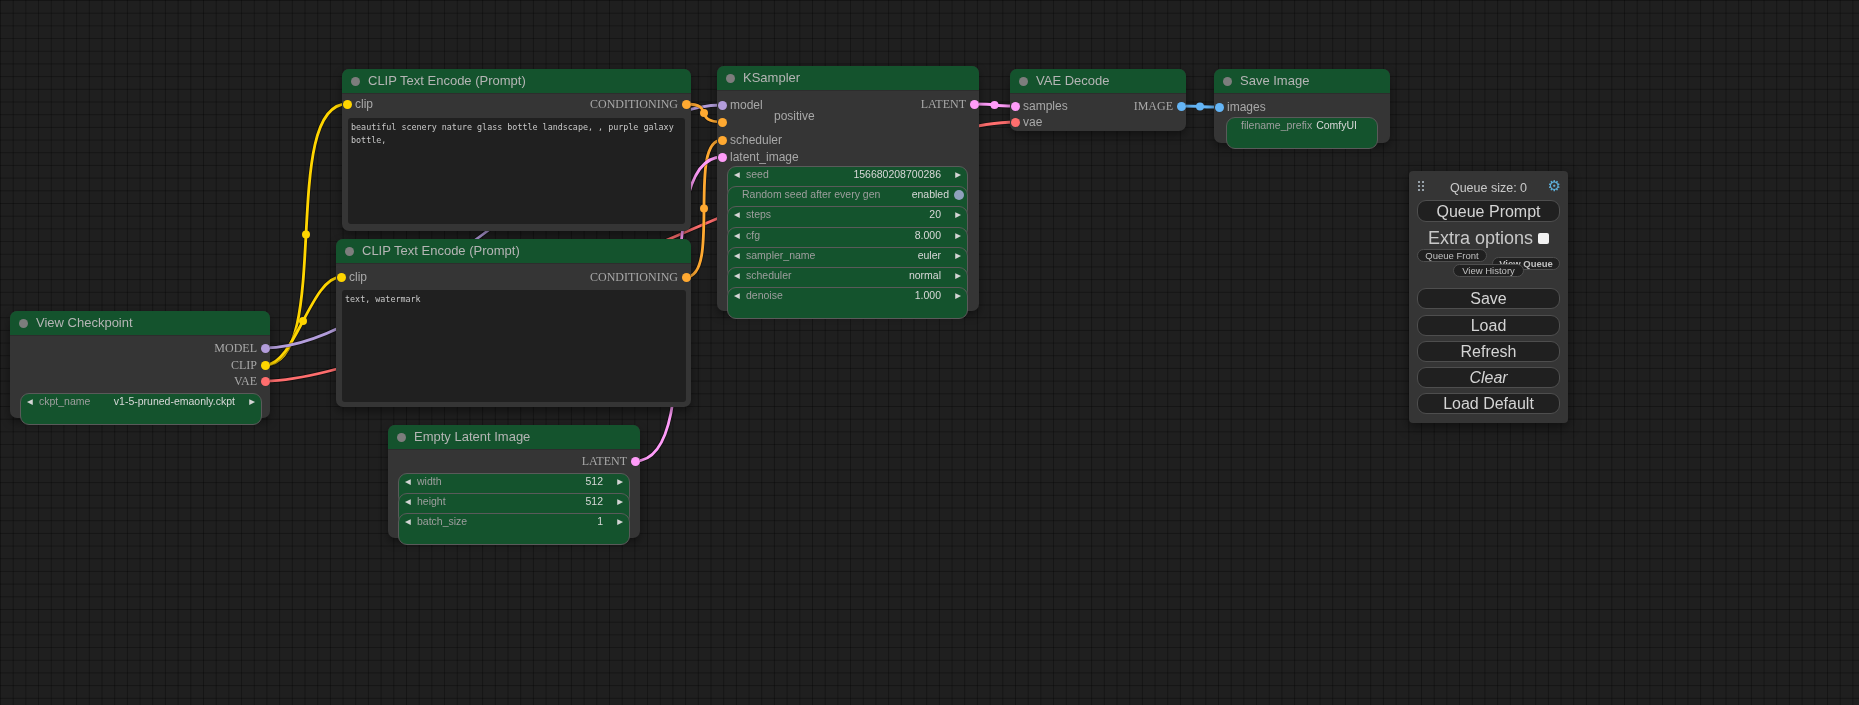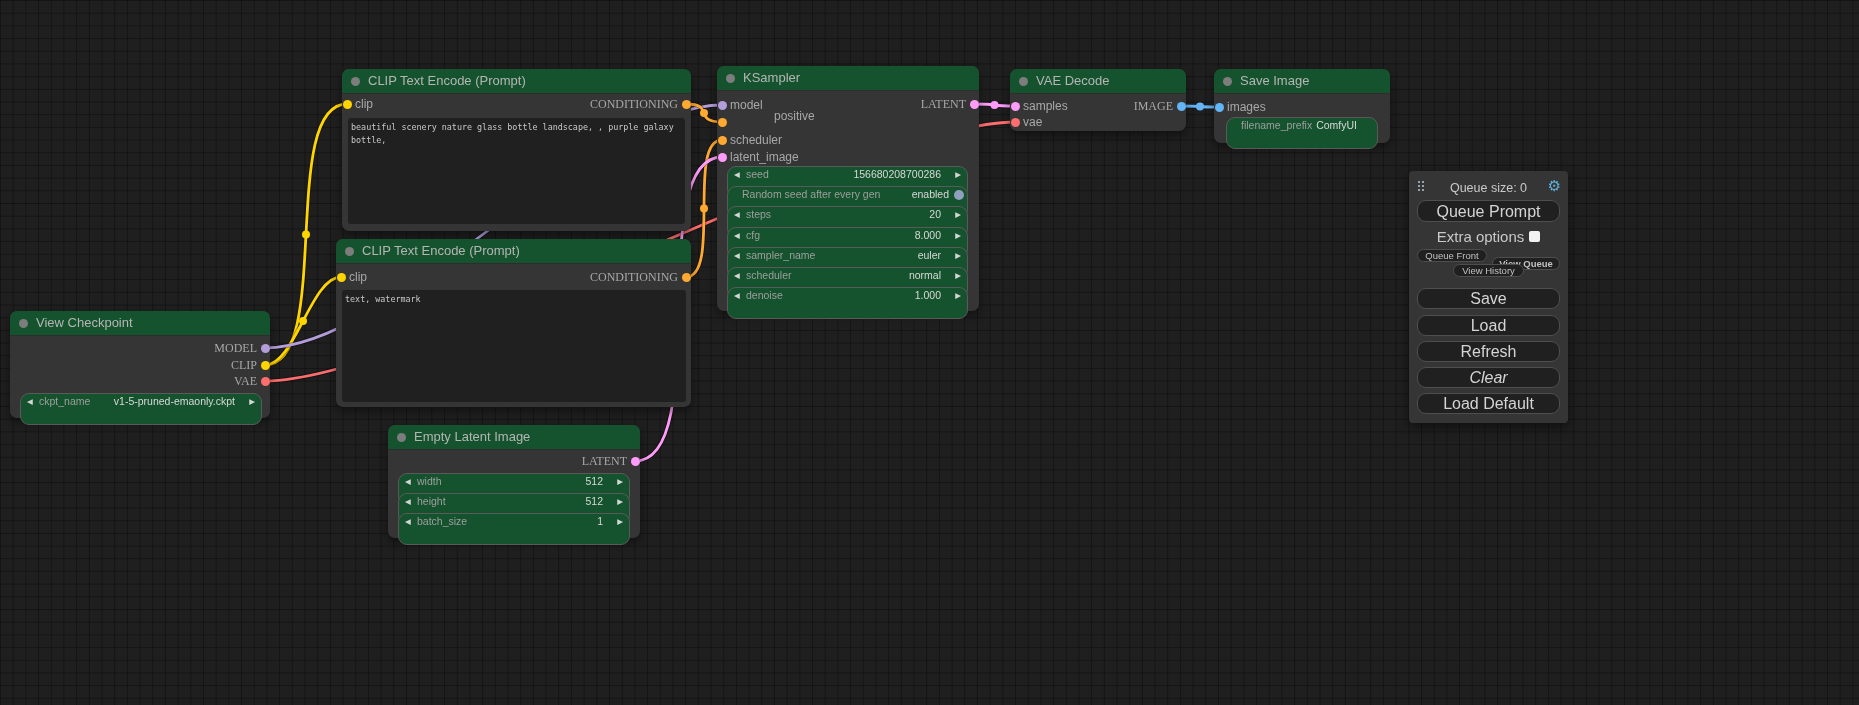--- a/index.html
+++ b/index.html
@@ -35,21 +35,21 @@
   
   #queue-panel{position:absolute;left:1409px;top:171px;width:159px;height:252px;background:#353535;
     border-radius:4px;z-index:4;box-shadow:0 4px 12px rgba(0,0,0,.5);}
   #queue-handle{position:absolute;left:8px;top:9px;width:8px;height:12px;
     background-image:radial-gradient(#98a2aa 1px,transparent 1.3px);background-size:4px 4px;}
   #queue-size{position:absolute;left:0;right:0;top:10px;text-align:center;font-size:12.5px;color:#c9c9c9;}
   #gear{position:absolute;right:7px;top:7px;font-size:15px;color:#5eafd9;line-height:15px;}
   .qbtn{position:absolute;left:8px;width:143px;height:21px;background:#202020;border:1px solid #4e4e4e;
     border-radius:9px;color:#d4d4d4;font-size:16px;text-align:center;line-height:20px;box-sizing:border-box;}
   #extra-row{position:absolute;left:0;right:0;top:57px;display:flex;justify-content:center;align-items:center;gap:5px;}
-  #extra-label{font-size:15px;color:#c9c9c9;}
+  #extra-label{font-size:18px;color:#c9c9c9;}
   #extra-checkbox{width:11px;height:11px;background:#f2f2f2;border-radius:2px;}
   .qsmall{position:absolute;height:13px;background:#202020;border:1px solid #4e4e4e;border-radius:7px;
     color:#c0c0c0;font-size:9.5px;text-align:center;line-height:12px;box-sizing:border-box;}
 </style>
 </head>
 <body>
 
 <div id="canvas">
   <svg id="wires" width="1859" height="705">
       <path d="M 265 365 C 333.39453560044103 365, 278.60546439955897 104, 347 104" fill="none" stroke="rgba(0,0,0,0.35)" stroke-width="4.6"></path>

